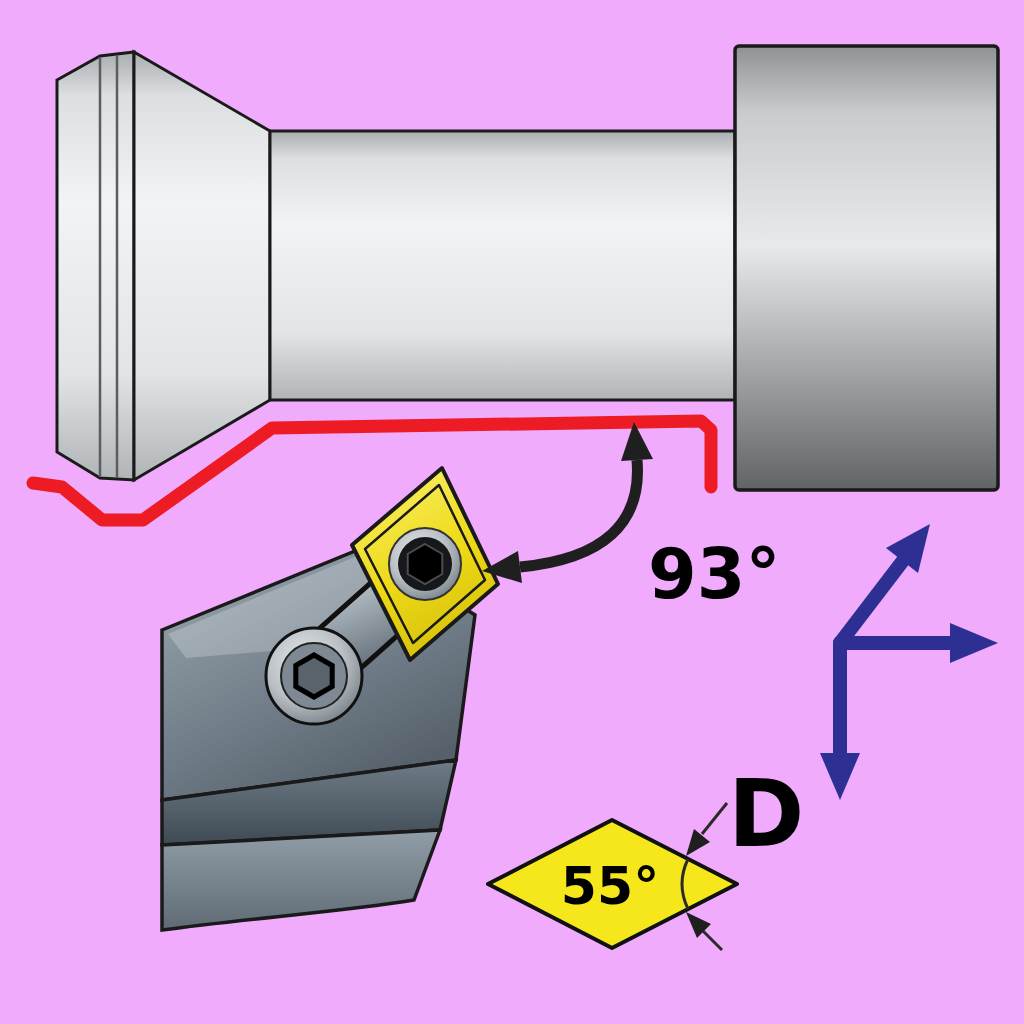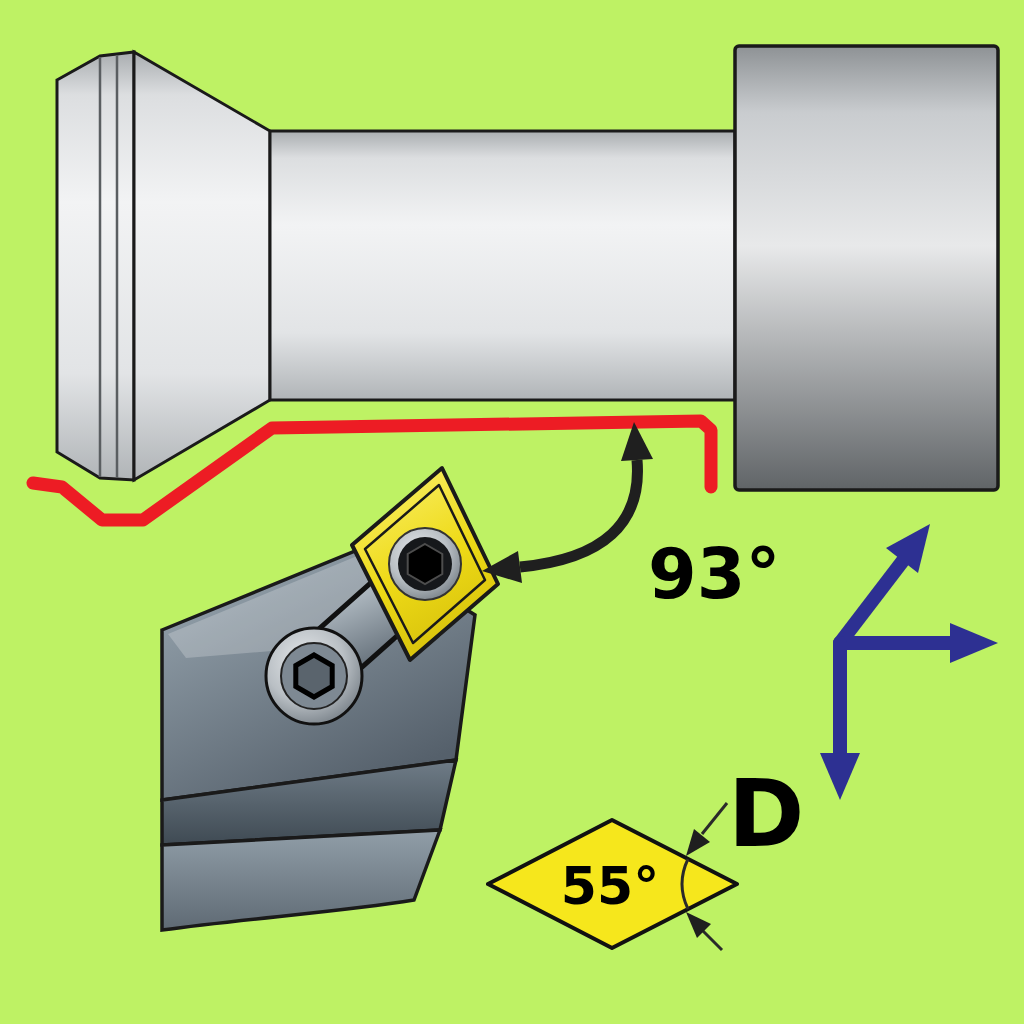--- a/index.html
+++ b/index.html
@@ -1,16 +1,16 @@
 <!DOCTYPE html>
 <html><head>
 <meta charset="utf-8">
 <style>
   html,body{margin:0;padding:0;background:#ffffff;}
-  .stage{width:1024px;height:1024px;position:relative;background:#bef264;overflow:hidden;}
+  .stage{width:1024px;height:1024px;position:relative;background:#f0abfc;overflow:hidden;}
   svg{display:block;}
   text{font-family:"DejaVu Sans","Liberation Sans",sans-serif;font-weight:700;fill:#000;}
   .ann-large{font-size:70px;}
   .ann-mid{font-size:52px;}
   .ann-huge{font-size:92px;}
 </style>
 </head>
 <body>
 
 <div class="stage">

